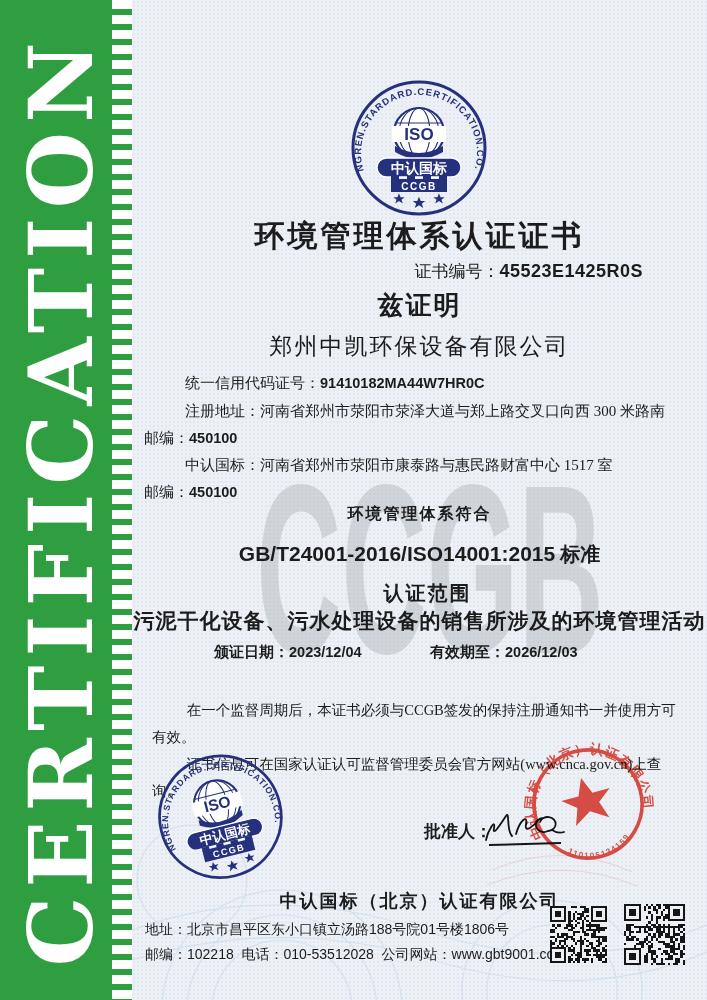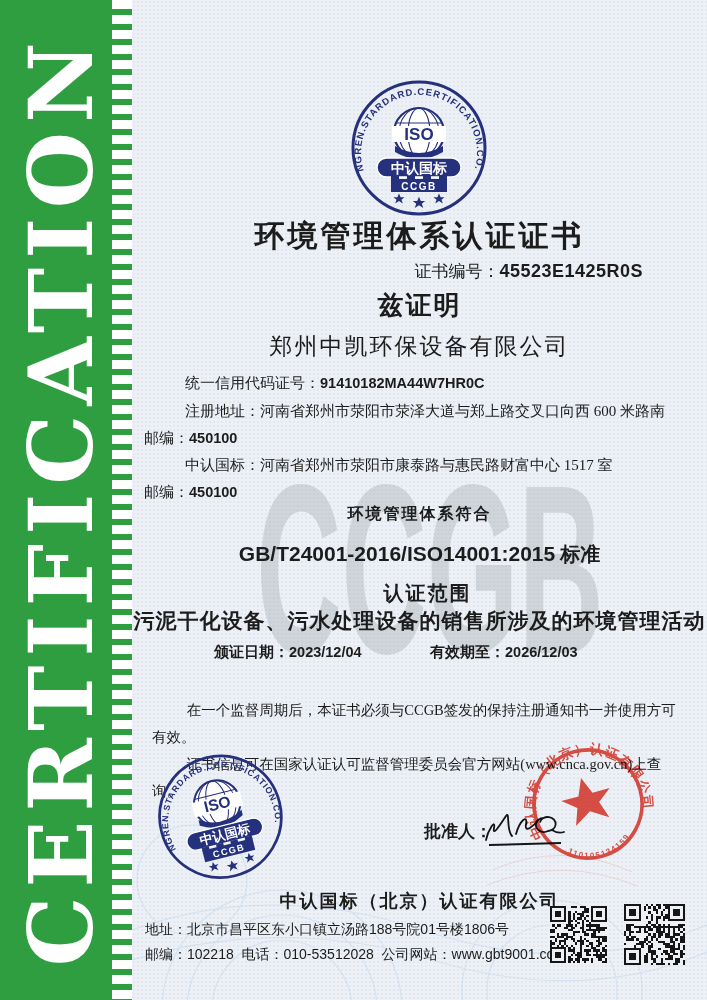--- a/index.html
+++ b/index.html
@@ -138,21 +138,21 @@
         <span>证书编号：</span><span class="val">45523E1425R0S</span>
       </div>
 
       <div class="abs statement">兹证明</div>
       <div class="abs company">郑州中凯环保设备有限公司</div>
 
       <div class="abs info-line l1">
         <span>统一信用代码证号：</span><span class="val">91410182MA44W7HR0C</span>
       </div>
       <div class="abs info-line l2">
-        <span>注册地址：</span><span>河南省郑州市荥阳市荥泽大道与郑上路交叉口向西 600 米路南</span>
+        <span>注册地址：</span><span>河南省郑州市荥阳市荥泽大道与郑上路交叉口向西 300 米路南</span>
       </div>
       <div class="abs info-line l3">
         <span>邮编：</span><span class="val">450100</span>
       </div>
       <div class="abs info-line l4">
         <span>中认国标：</span><span>河南省郑州市荥阳市康泰路与惠民路财富中心 1517 室</span>
       </div>
       <div class="abs info-line l5">
         <span>邮编：</span><span class="val">450100</span>
       </div>

